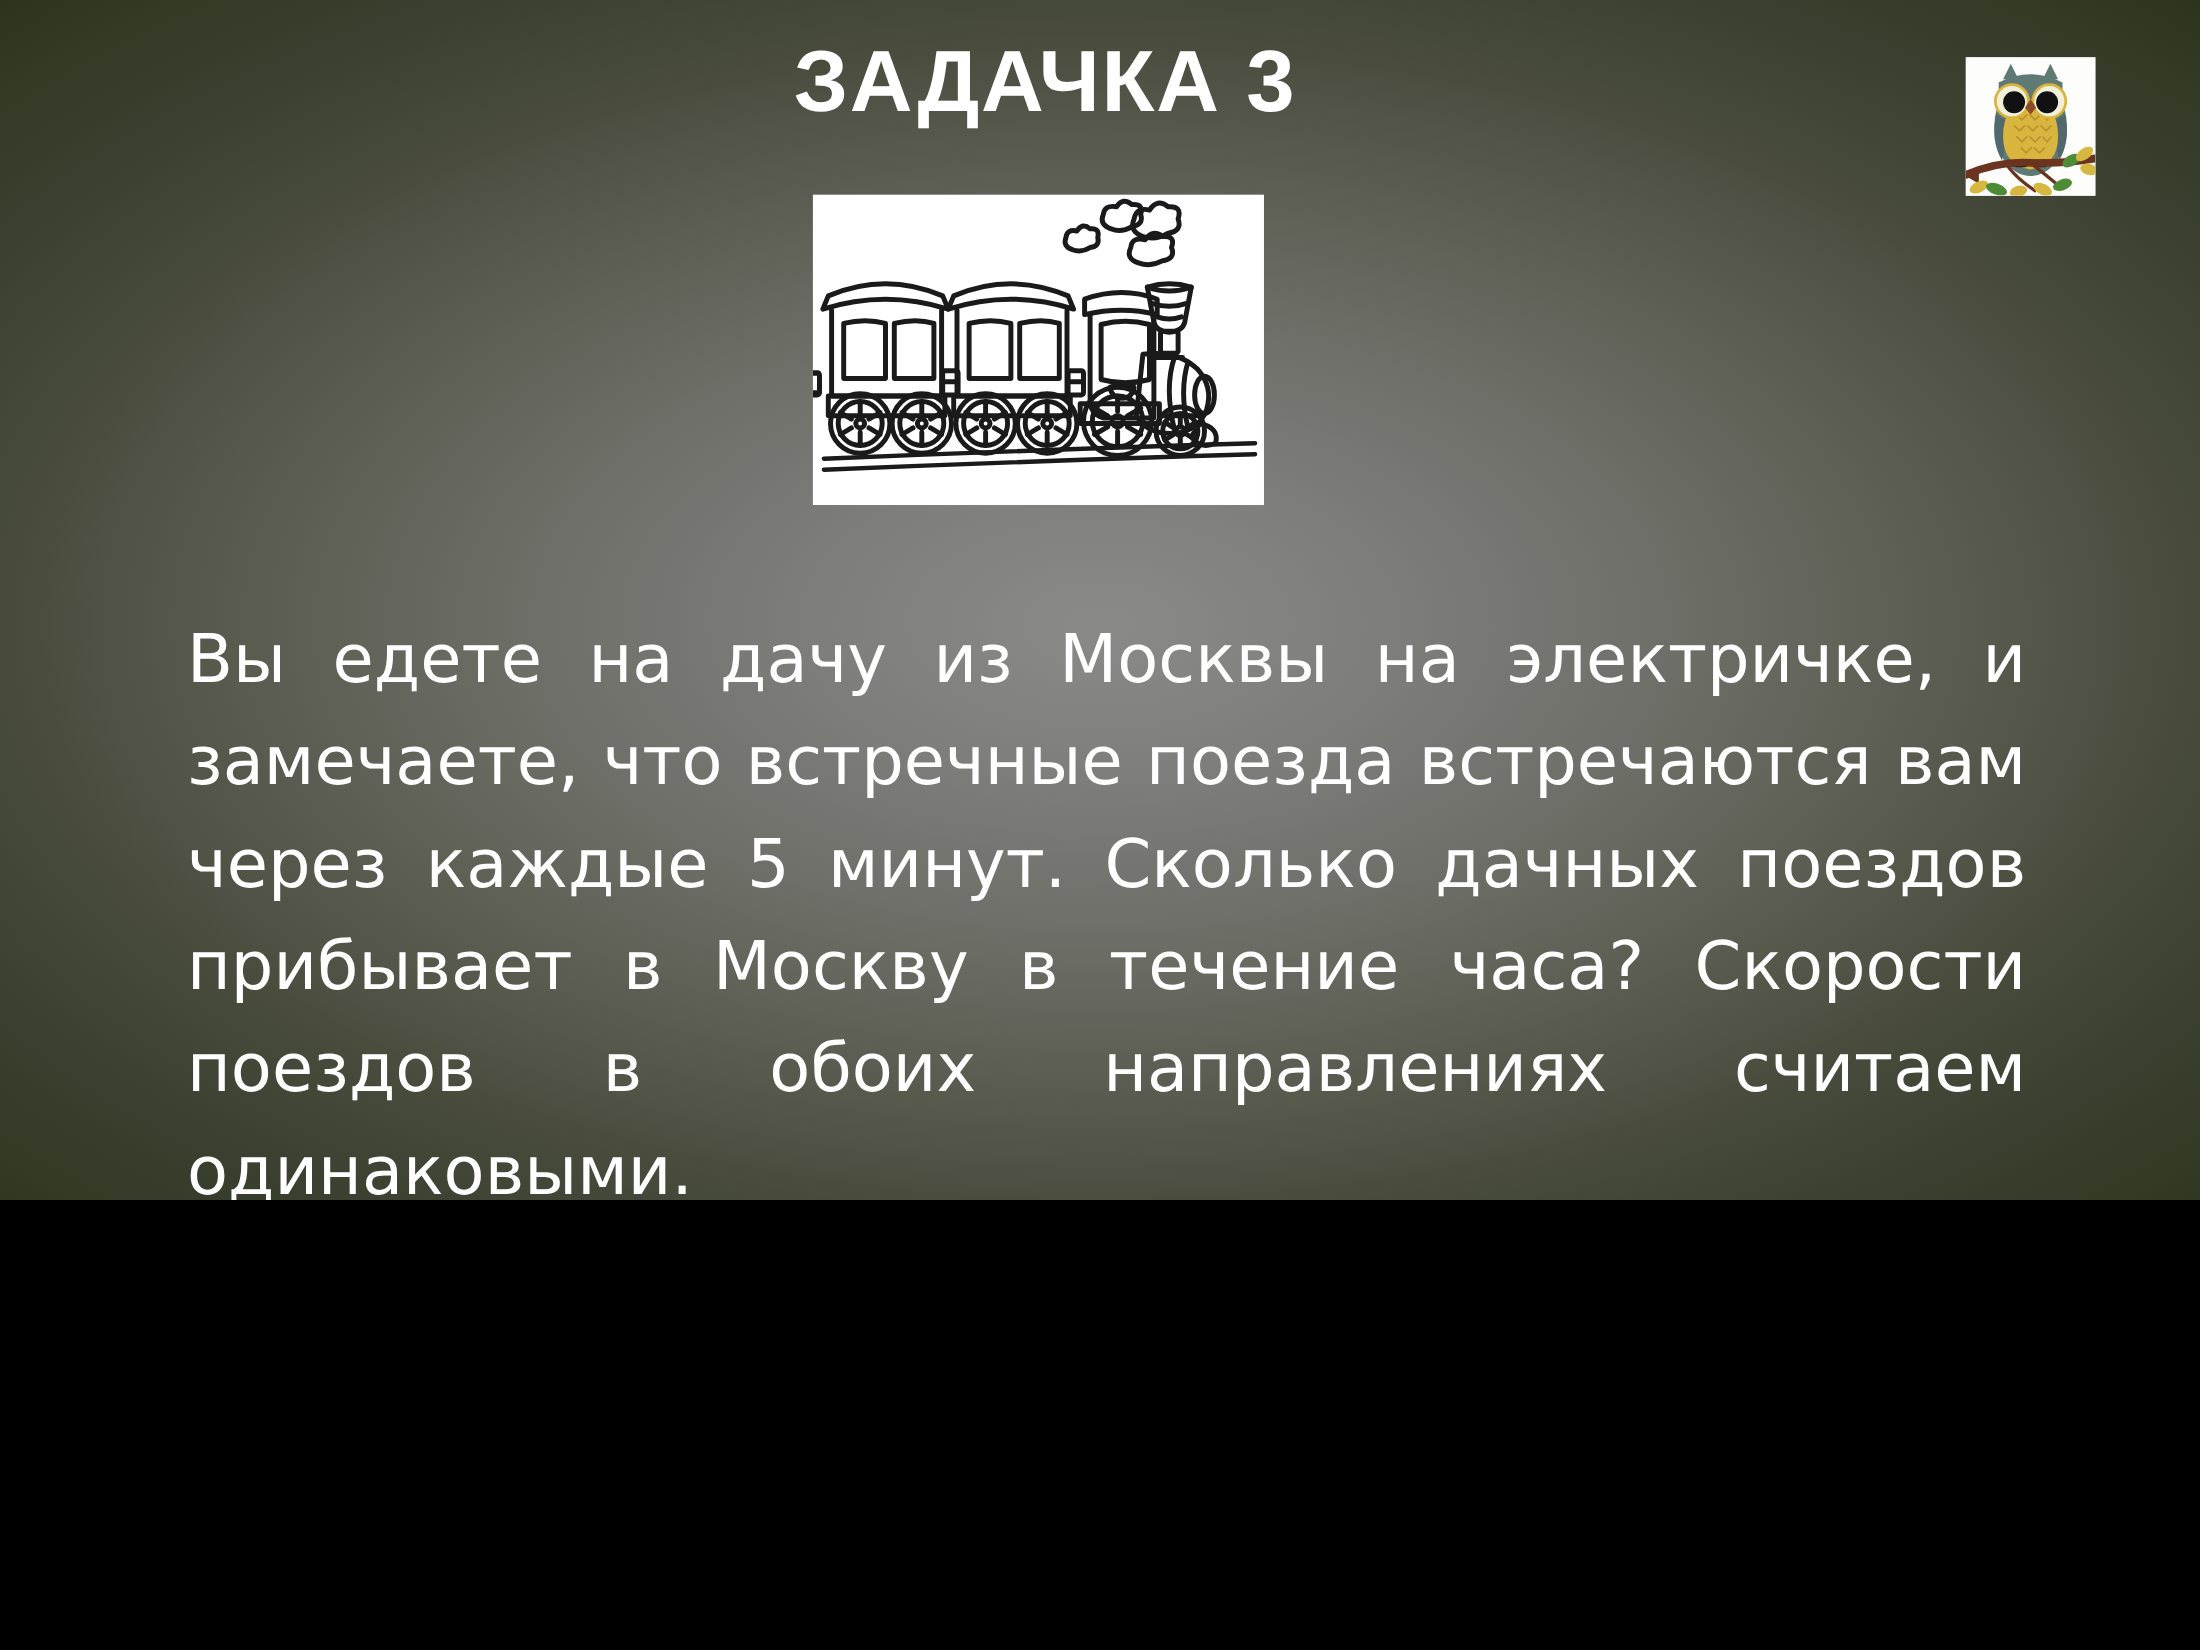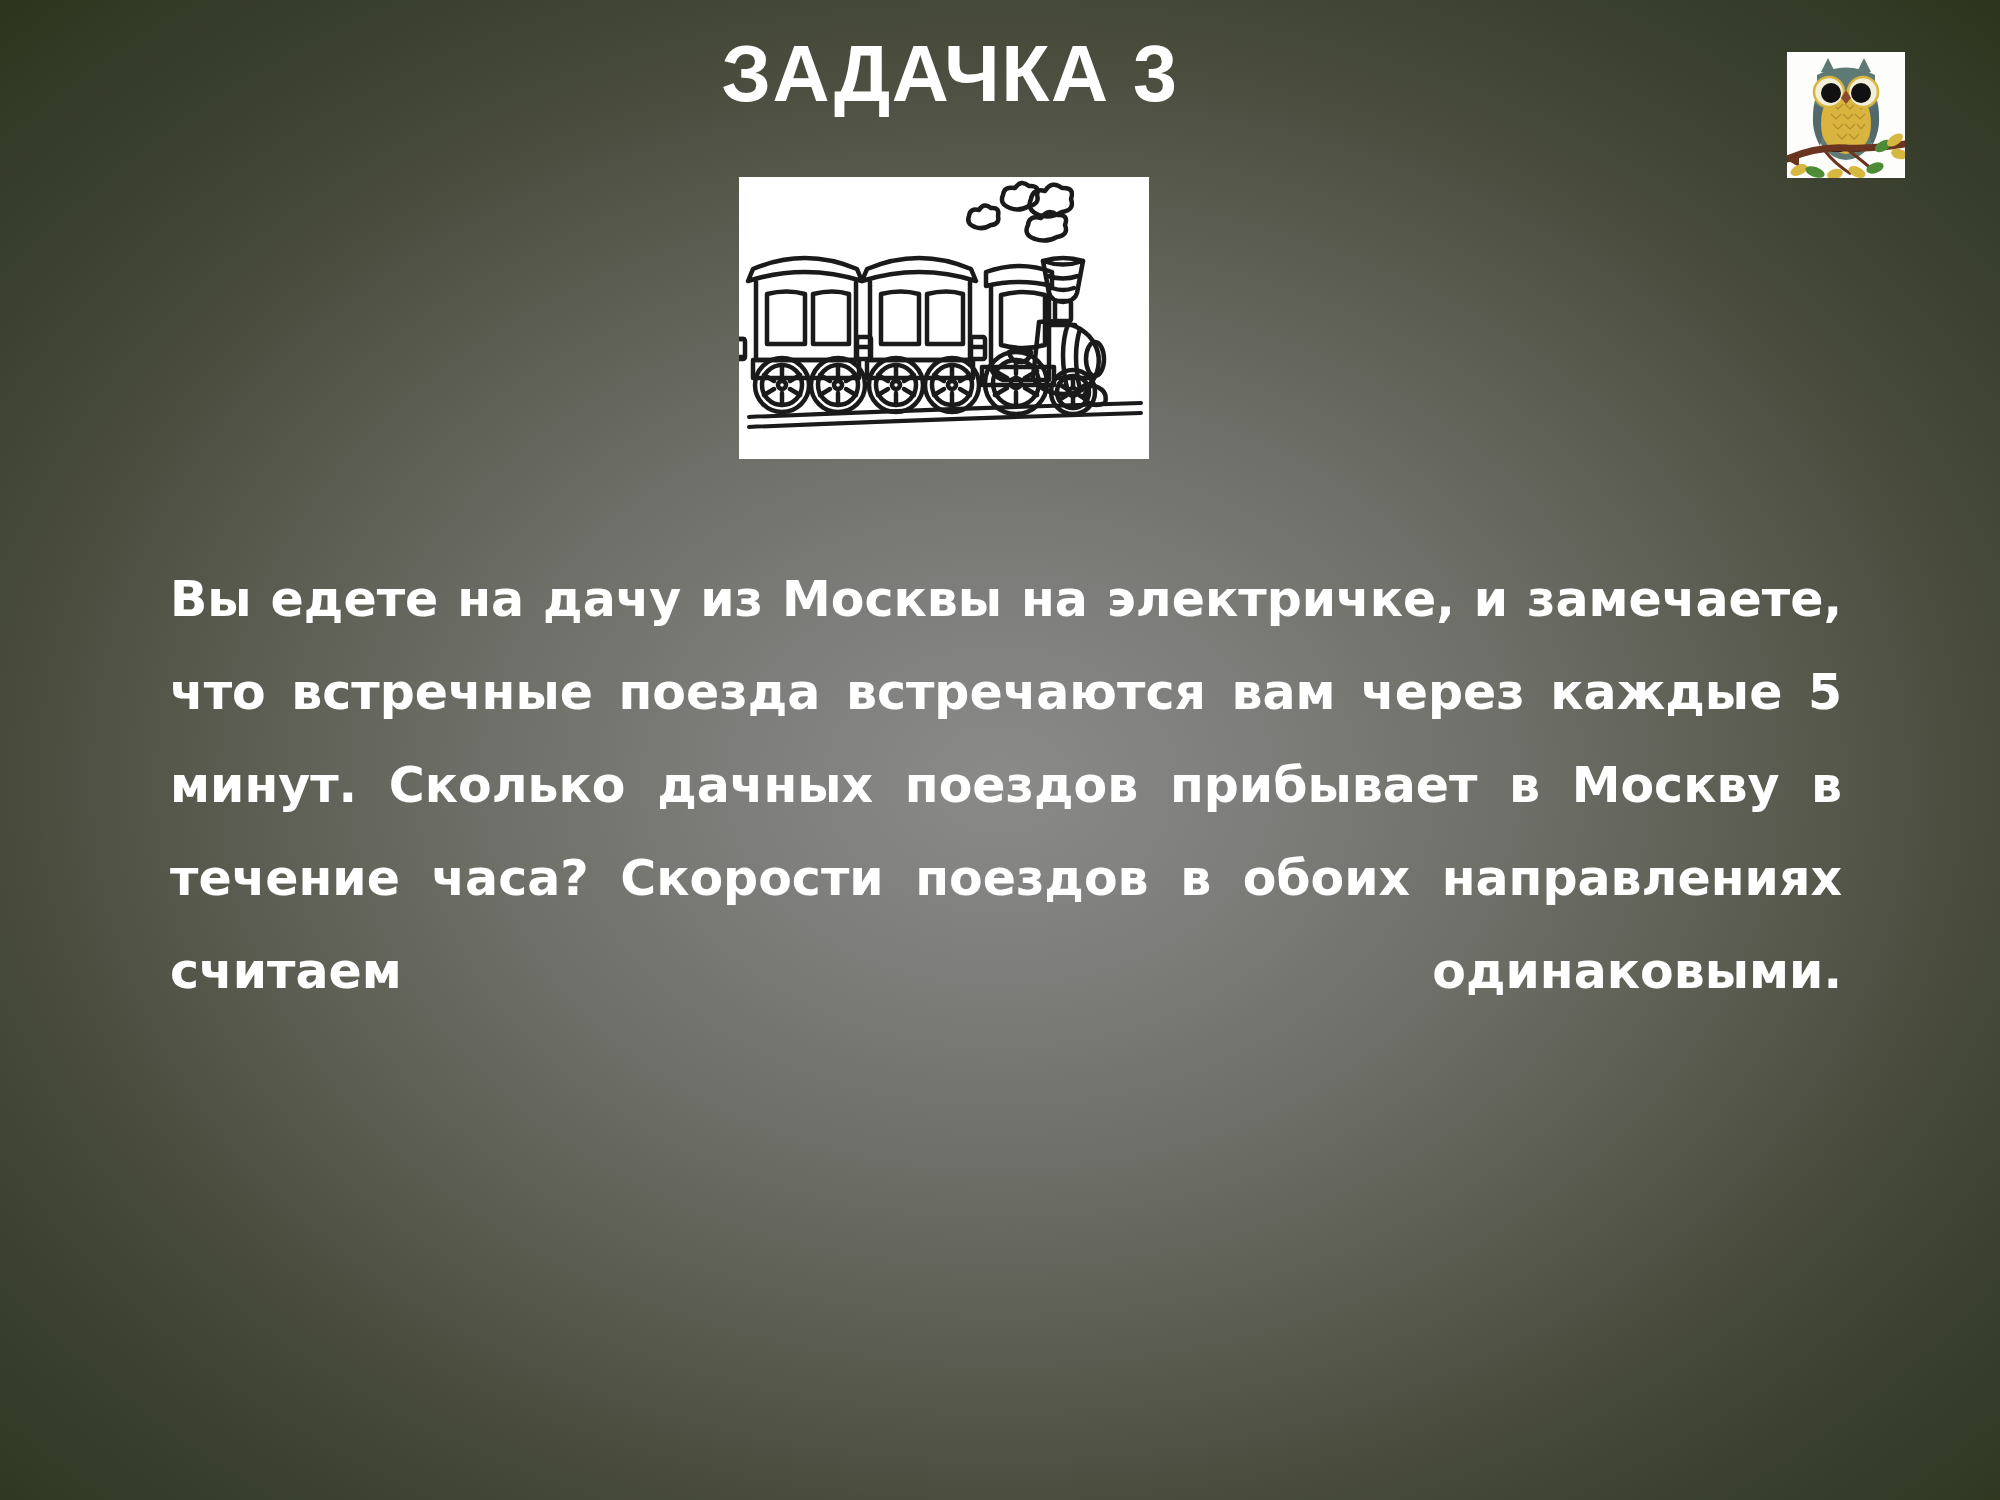--- a/index.html
+++ b/index.html
@@ -4,21 +4,21 @@
 <title>Задачка 3</title>
 <style>
   html, body {
     margin: 0;
     padding: 0;
     background: #000;
   }
   .slide {
     position: relative;
     width: 2000px;
-    height: 1500px;
+    height: 1091px;
     overflow: hidden;
     font-family: "DejaVu Sans", sans-serif;
     
     background:
       radial-gradient(ellipse 78% 78% at 50% 52%,
         #8a8a88 0%,
         #7e7e7c 16%,
         #6f7069 32%,
         #5c5e53 48%,
         #4a4d3e 62%,
@@ -69,25 +69,25 @@
   .train-picture svg { display: block; width: 410px; height: 282px; }
 
   
   .body-text {
     position: absolute;
     left: 170px;
     top: 553px;
     width: 1672px;
     color: #ffffff;
     font-family: "DejaVu Sans", sans-serif;
-    font-size: 49px;
+    font-size: 61px;
     line-height: 93px;
     text-align: justify;
     text-justify: inter-word;
-    font-weight: bold;
+    font-weight: normal;
   }
   .body-text::after {
     content: "";
     display: inline-block;
     width: 100%;
   }
 </style>
 </head>
 <body>
 

